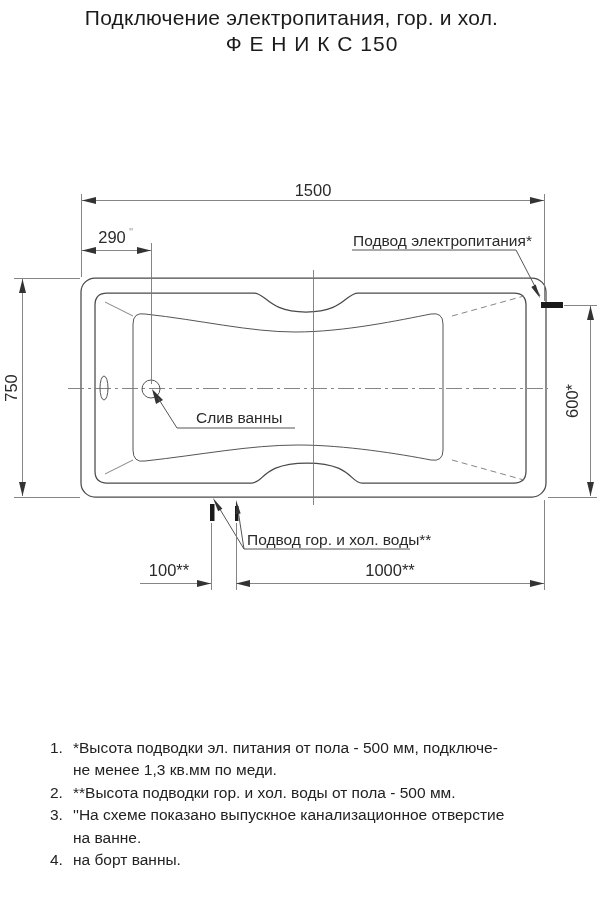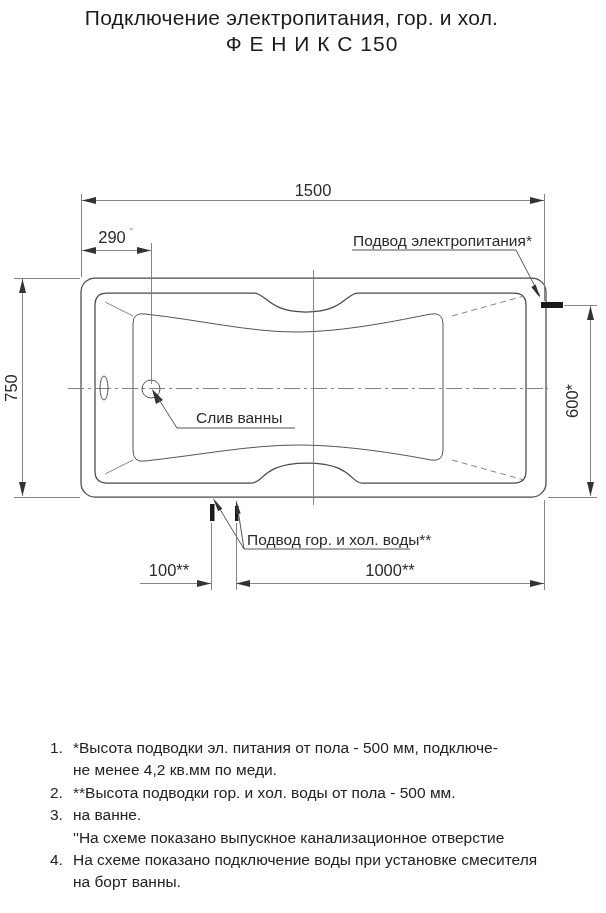--- a/index.html
+++ b/index.html
@@ -113,38 +113,37 @@
     <polygon class="arrow" points="544,583.5 530,580 530,587"></polygon>
     <text class="dim" x="169" y="576" text-anchor="middle">100**</text>
     <text class="dim" x="390" y="576" text-anchor="middle">1000**</text>
   </svg>
 
   <div class="notes">
     <div class="note">
       <span class="num">1.</span>
       <div class="lines">
         <div>*Высота подводки эл. питания от пола - 500 мм, подключе-</div>
-        <div>не менее 4,2 кв.мм по меди.</div>
+        <div>не менее 1,3 кв.мм по меди.</div>
       </div>
     </div>
     <div class="note">
       <span class="num">2.</span>
       <div class="lines">
         <div>**Высота подводки гор. и хол. воды от пола - 500 мм.</div>
       </div>
     </div>
     <div class="note">
       <span class="num">3.</span>
       <div class="lines">
+        <div>''На схеме показано выпускное канализационное отверстие</div>
         <div>на ванне.</div>
-        <div>''На схеме показано выпускное канализационное отверстие</div>
       </div>
     </div>
     <div class="note">
       <span class="num">4.</span>
       <div class="lines">
-        <div>На схеме показано подключение воды при установке смесителя</div>
         <div>на борт ванны.</div>
       </div>
     </div>
   </div>
 
 </div>
 
 </body></html>

